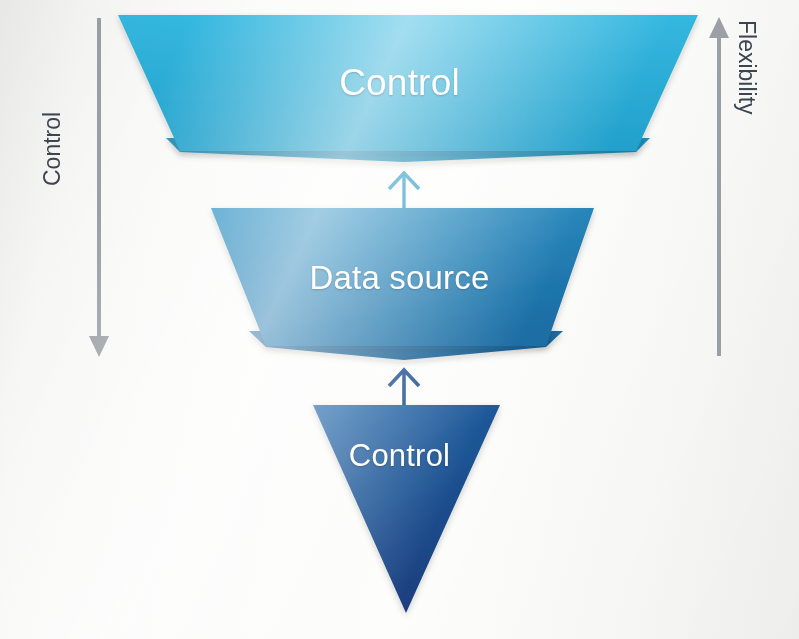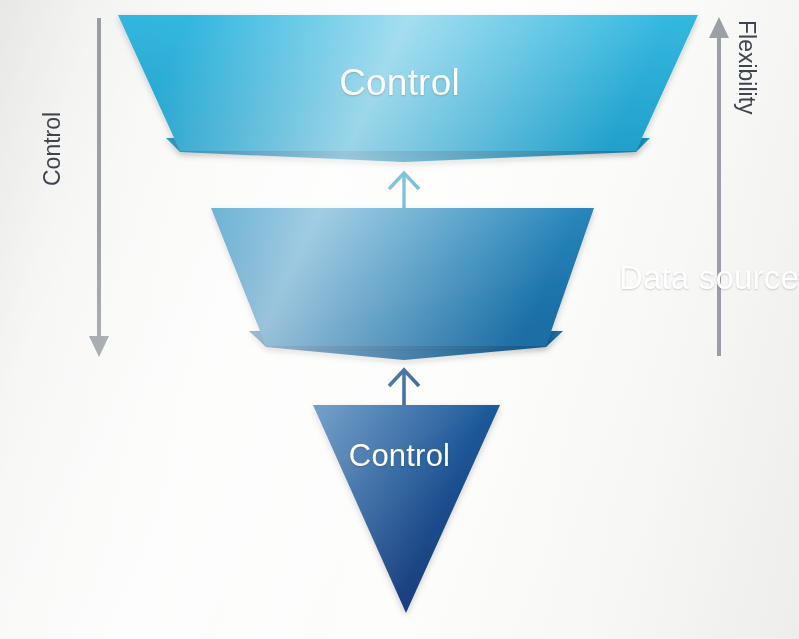--- a/index.html
+++ b/index.html
@@ -55,21 +55,21 @@
   }
   #label-report {
     left: 0; right: 0;
     top: 62px;
     text-align: center;
     font-size: 37px;
   }
   #label-datasource {
     left: 0; right: 0;
     top: 259px;
-    text-align: right;
+    text-align: center;
     font-size: 33px;
   }
   #label-dataset {
     left: 0; right: 0;
     top: 438px;
     text-align: center;
     font-size: 31px;
   }
 
   

